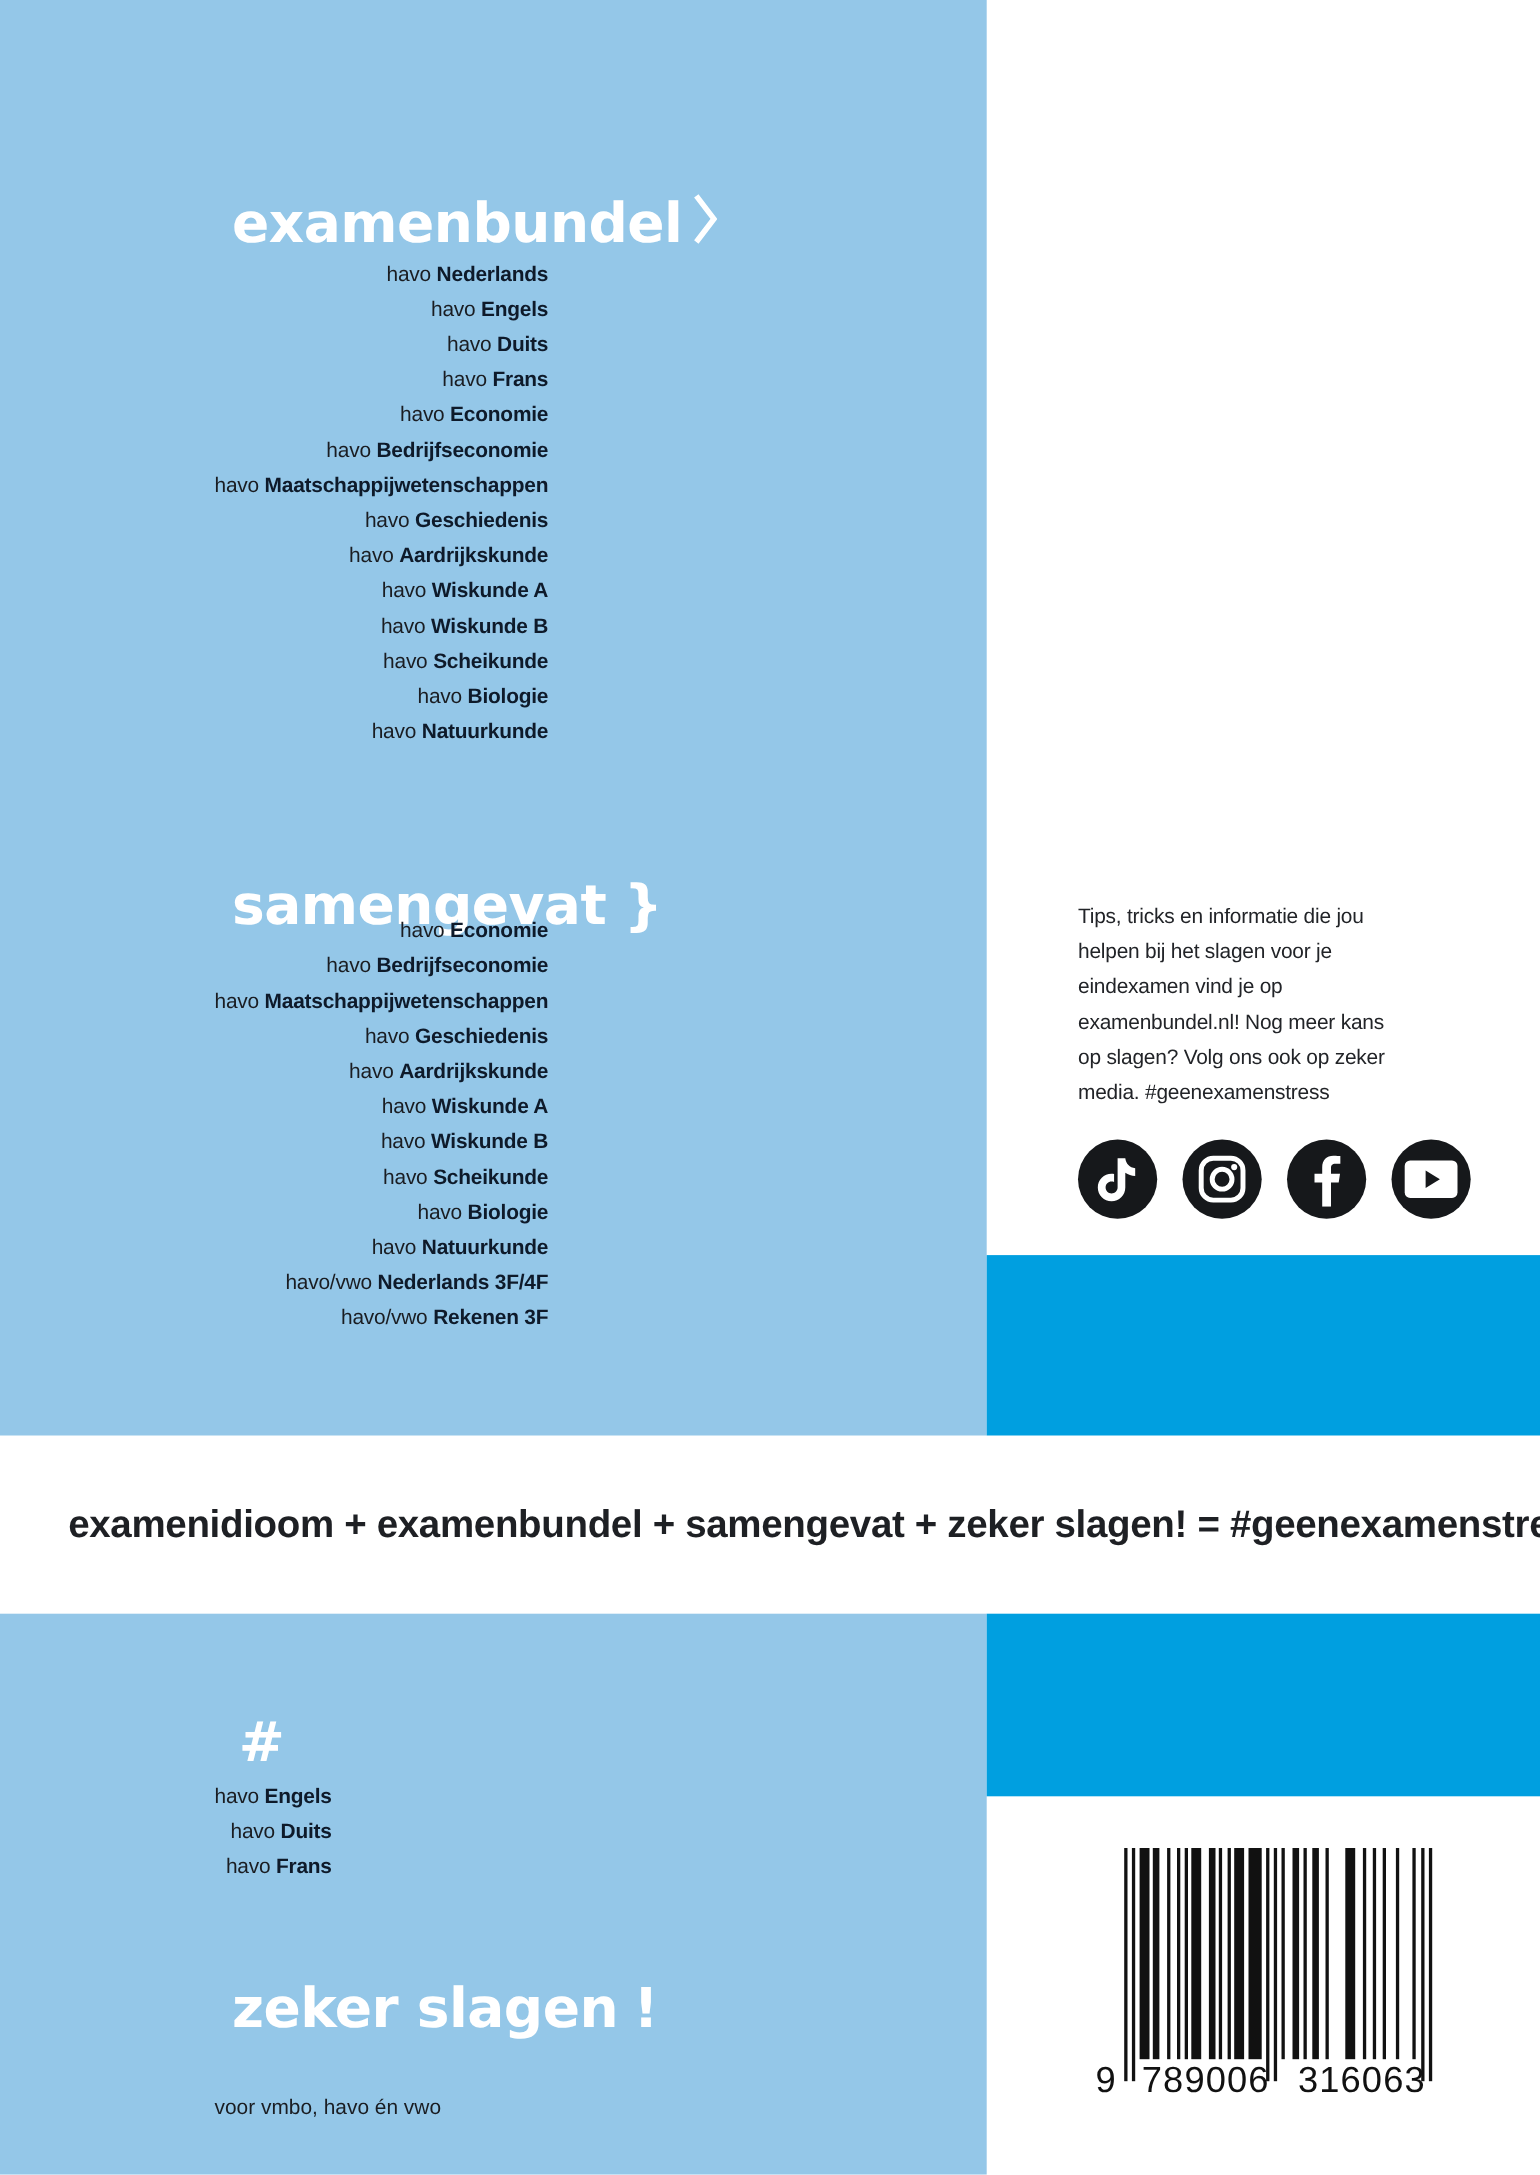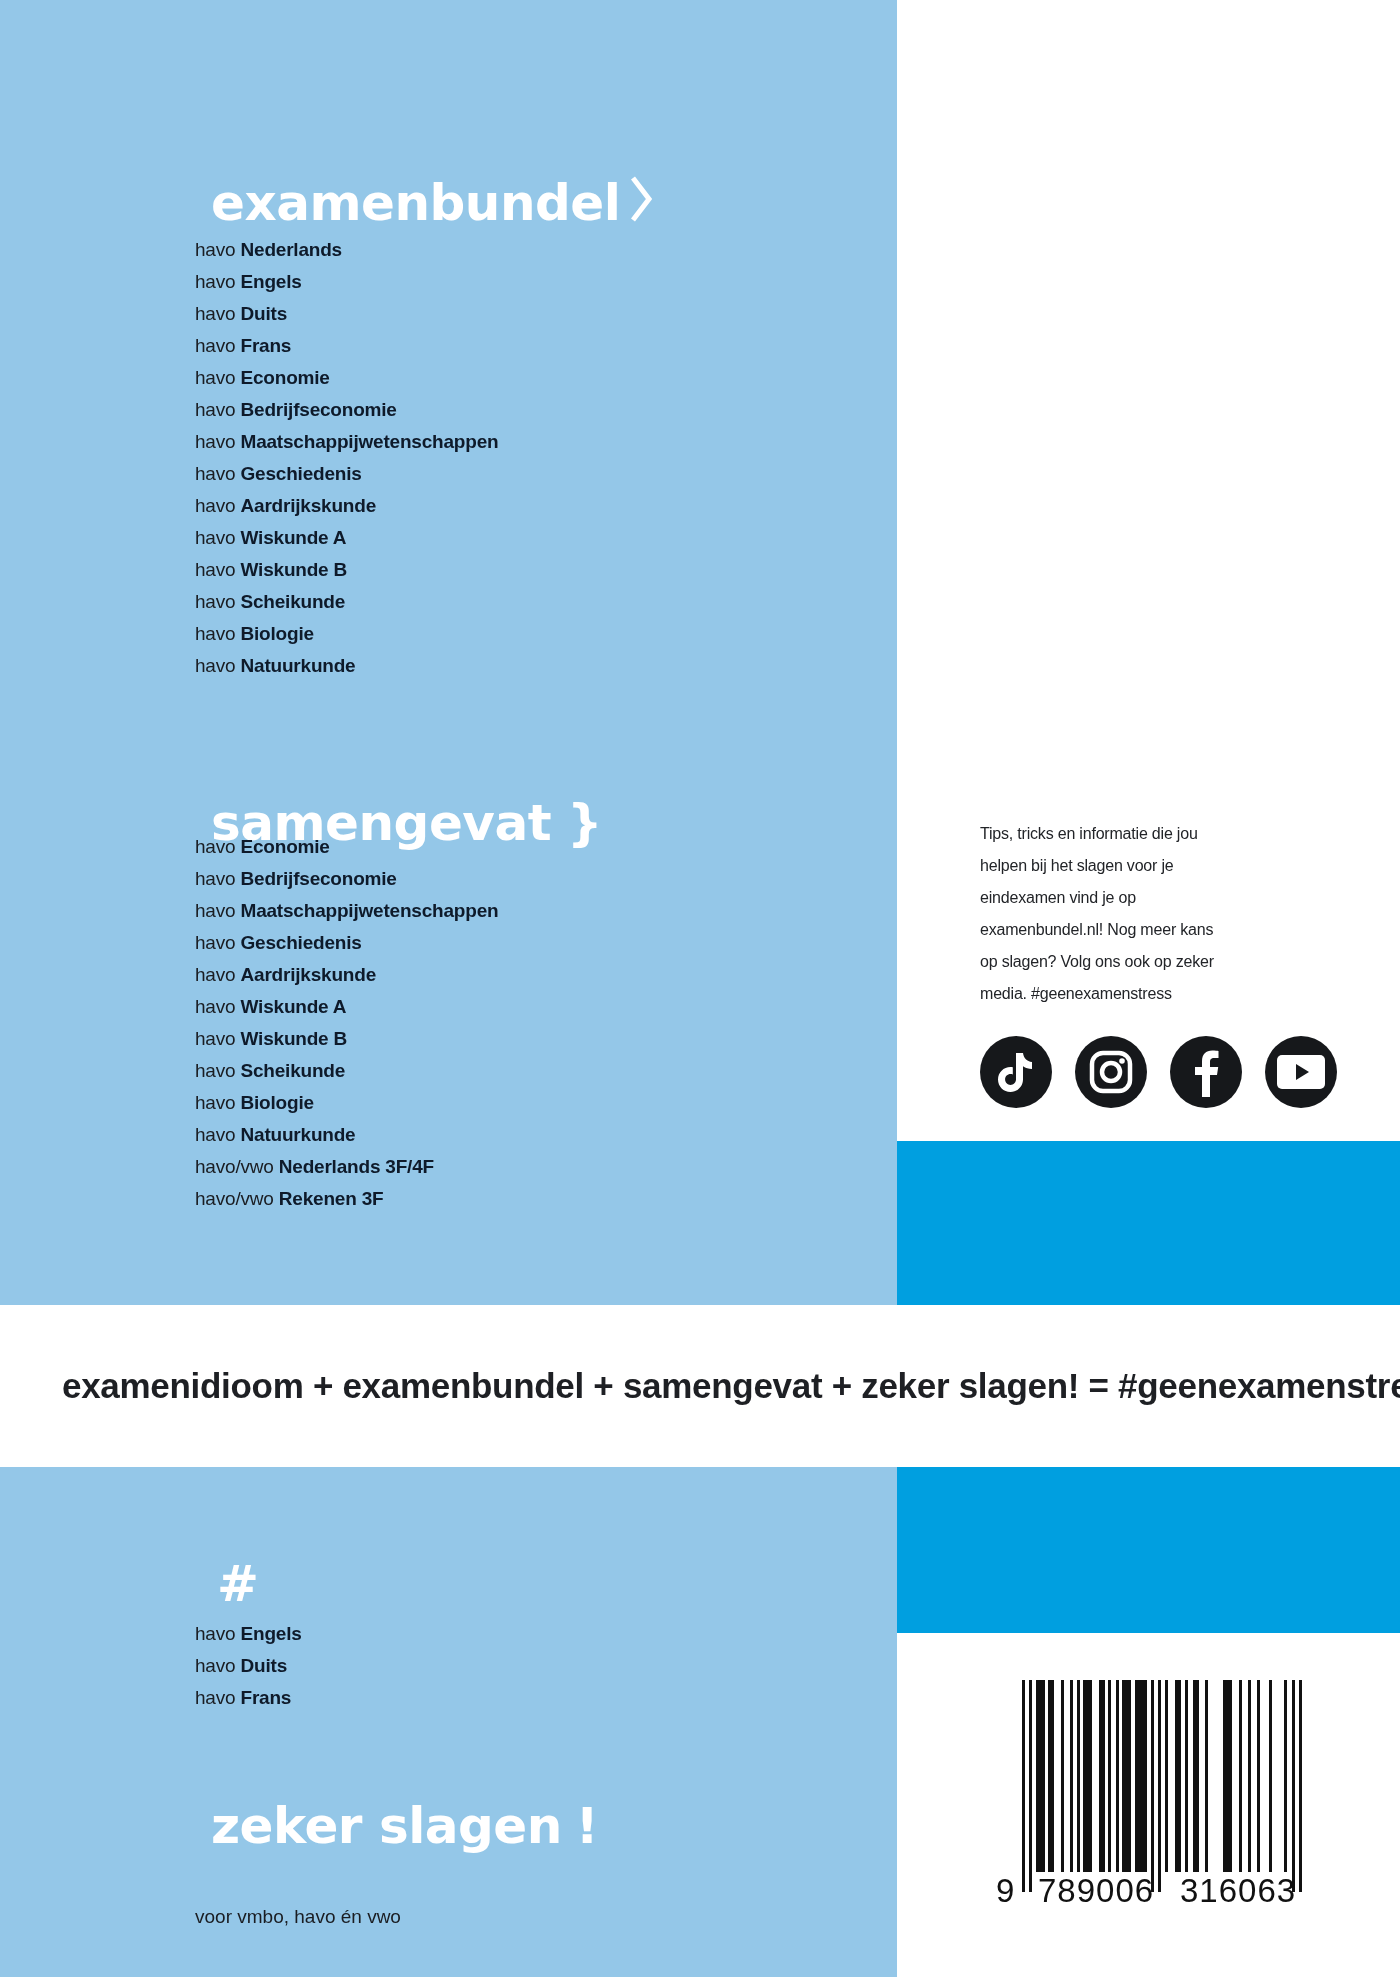--- a/index.html
+++ b/index.html
@@ -18,27 +18,28 @@
     font-family: "DejaVu Sans", sans-serif; font-weight: bold;
     color: #ffffff; font-size: 50px; letter-spacing: -0.5px; line-height: 1;
     white-space: nowrap; display: flex; align-items: center;
   }
   .section-title .glyph { margin-left: 10px; }
 
   .list { position: absolute; left: 195px; margin: 0; padding: 0; list-style: none; }
   .list li {
     height: 32px; line-height: 32px; font-size: 19px; white-space: nowrap;
     letter-spacing: -0.2px;
+    text-align: right;
   }
   .list .pre { font-weight: normal; color: #1a1d22; }
   .list .subj { font-weight: bold; color: #0e1a2a; }
 
   .info-text {
     position: absolute; left: 980px; top: 818px; width: 330px;
-    font-size: 16px; line-height: 32px; color: #222428; letter-spacing: -0.2px;
+    font-size: 19px; line-height: 32px; color: #222428; letter-spacing: -0.2px;
   }
 
   .social { position: absolute; left: 980px; top: 1036px; display: flex; gap: 23px; }
   .social .icon {
     width: 72px; height: 72px; border-radius: 50%; background: #16181b;
     display: flex; align-items: center; justify-content: center;
   }
 
   .formula {
     position: absolute; left: 62px; top: 1366px; white-space: nowrap;

